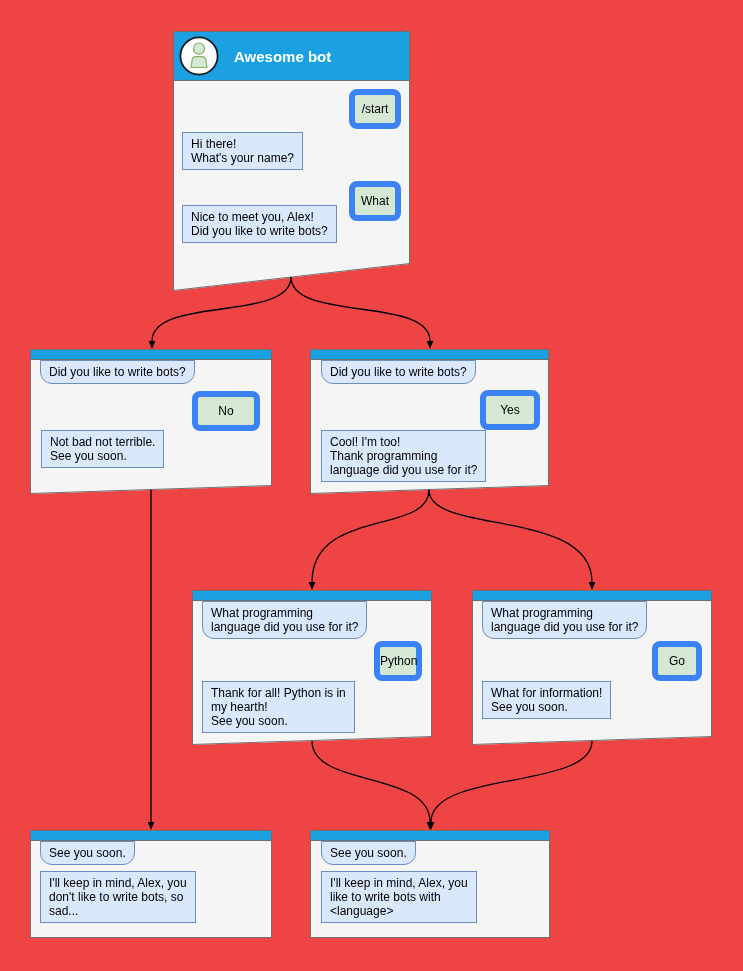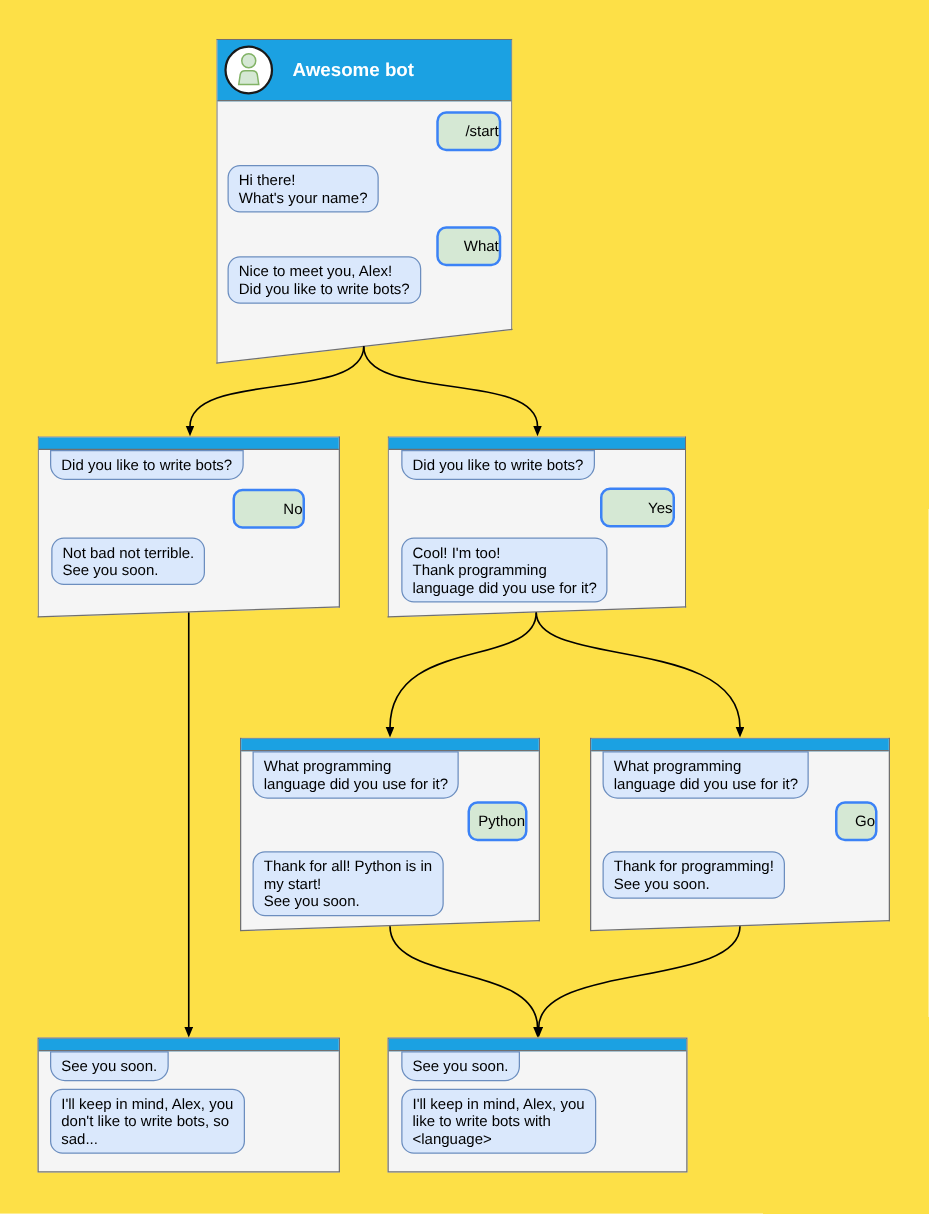--- a/index.html
+++ b/index.html
@@ -1,33 +1,33 @@
 <!DOCTYPE html>
 <html><head>
 <meta charset="utf-8">
 <style>
   html,body{margin:0;padding:0;background:#ffffff;}
-  .canvas{position:relative;width:743px;height:971px;background:#fde047;overflow:hidden;
+  .canvas{position:relative;width:743px;height:971px;background:#ef4444;overflow:hidden;
           font-family:"Liberation Sans",sans-serif;color:#000;}
   .window{position:absolute;background:#F5F5F5;border:1px solid #707070;border-bottom:none;
           box-sizing:border-box;z-index:1;}
   .window.flat{border-bottom:1px solid #707070;}
   .titlebar{position:absolute;top:0;left:0;right:0;height:48px;background:#1BA1E2;
             border-bottom:1px solid #707070;display:flex;align-items:center;}
   .titlebar .title{color:#ffffff;font-weight:bold;font-size:15px;margin-left:15px;}
   .avatar{margin-left:5px;display:inline-flex;}
   .strip{position:absolute;top:0;left:0;right:0;height:9px;background:#1BA1E2;
          border-bottom:1px solid #707070;}
   .bubble{position:absolute;box-sizing:border-box;font-size:12px;line-height:14px;
           white-space:pre-line;}
-  .bubble.bot{background:#DAE8FC;border:1px solid #6C8EBF;border-radius:10px;
+  .bubble.bot{background:#DAE8FC;border:1px solid #6C8EBF;border-radius:0;
               padding:4px 8px;width:max-content;max-width:200px;}
   .bubble.bot.quoted{border-radius:0 0 12px 12px;}
-  .bubble.user{background:#D5E8D4;border:2px solid #3b82f6;border-radius:8px;
-               padding:7px 0;text-align:right;}
+  .bubble.user{background:#D5E8D4;border:6px solid #3b82f6;border-radius:8px;
+               padding:7px 0;text-align:center;}
   .overlay{position:absolute;left:0;top:0;z-index:2;pointer-events:none;}
 </style>
 </head>
 <body>
 
 <div class="canvas">
 
   <div class="window" style="left:173px;top:31px;width:237px;height:260px;clip-path:polygon(0 0,100% 0,100% 233px,0 100%);">
     <div class="titlebar">
       <span class="avatar">
@@ -43,50 +43,50 @@
     <div class="bubble bot" style="left:8px;top:100px">Hi there!
 What's your name?</div>
     <div class="bubble user" style="right:8px;top:149px;width:52px">What</div>
     <div class="bubble bot" style="left:8px;top:173px">Nice to meet you, Alex!
 Did you like to write bots?</div>
   </div>
 
   <div class="window" style="left:30px;top:349px;width:242px;height:145px;clip-path:polygon(0 0,100% 0,100% 137px,0 100%);">
     <div class="strip"></div>
     <div class="bubble bot quoted" style="left:9px;top:10px">Did you like to write bots?</div>
-    <div class="bubble user" style="right:27px;top:41px;width:58px">No</div>
+    <div class="bubble user" style="right:11px;top:41px;width:68px">No</div>
     <div class="bubble bot" style="left:10px;top:80px">Not bad not terrible.
 See you soon.</div>
   </div>
 
   <div class="window" style="left:310px;top:349px;width:239px;height:145px;clip-path:polygon(0 0,100% 0,100% 137px,0 100%);">
     <div class="strip"></div>
     <div class="bubble bot quoted" style="left:10px;top:10px">Did you like to write bots?</div>
     <div class="bubble user" style="right:8px;top:40px;width:60px">Yes</div>
     <div class="bubble bot" style="left:10px;top:80px">Cool! I'm too!
 Thank programming
 language did you use for it?</div>
   </div>
 
   <div class="window" style="left:192px;top:590px;width:240px;height:155px;clip-path:polygon(0 0,100% 0,100% 147px,0 100%);">
     <div class="strip"></div>
     <div class="bubble bot quoted" style="left:9px;top:10px">What programming
 language did you use for it?</div>
     <div class="bubble user" style="right:9px;top:50px;width:48px">Python</div>
     <div class="bubble bot" style="left:9px;top:90px">Thank for all! Python is in
-my start!
+my hearth!
 See you soon.</div>
   </div>
 
   <div class="window" style="left:472px;top:590px;width:240px;height:155px;clip-path:polygon(0 0,100% 0,100% 147px,0 100%);">
     <div class="strip"></div>
     <div class="bubble bot quoted" style="left:9px;top:10px">What programming
 language did you use for it?</div>
-    <div class="bubble user" style="right:9px;top:50px;width:34px">Go</div>
-    <div class="bubble bot" style="left:9px;top:90px">Thank for programming!
+    <div class="bubble user" style="right:9px;top:50px;width:50px">Go</div>
+    <div class="bubble bot" style="left:9px;top:90px">What for information!
 See you soon.</div>
   </div>
 
   <div class="window flat" style="left:30px;top:830px;width:242px;height:108px;">
     <div class="strip"></div>
     <div class="bubble bot quoted" style="left:9px;top:10px">See you soon.</div>
     <div class="bubble bot" style="left:9px;top:40px">I'll keep in mind, Alex, you
 don't like to write bots, so
 sad...</div>
   </div>

